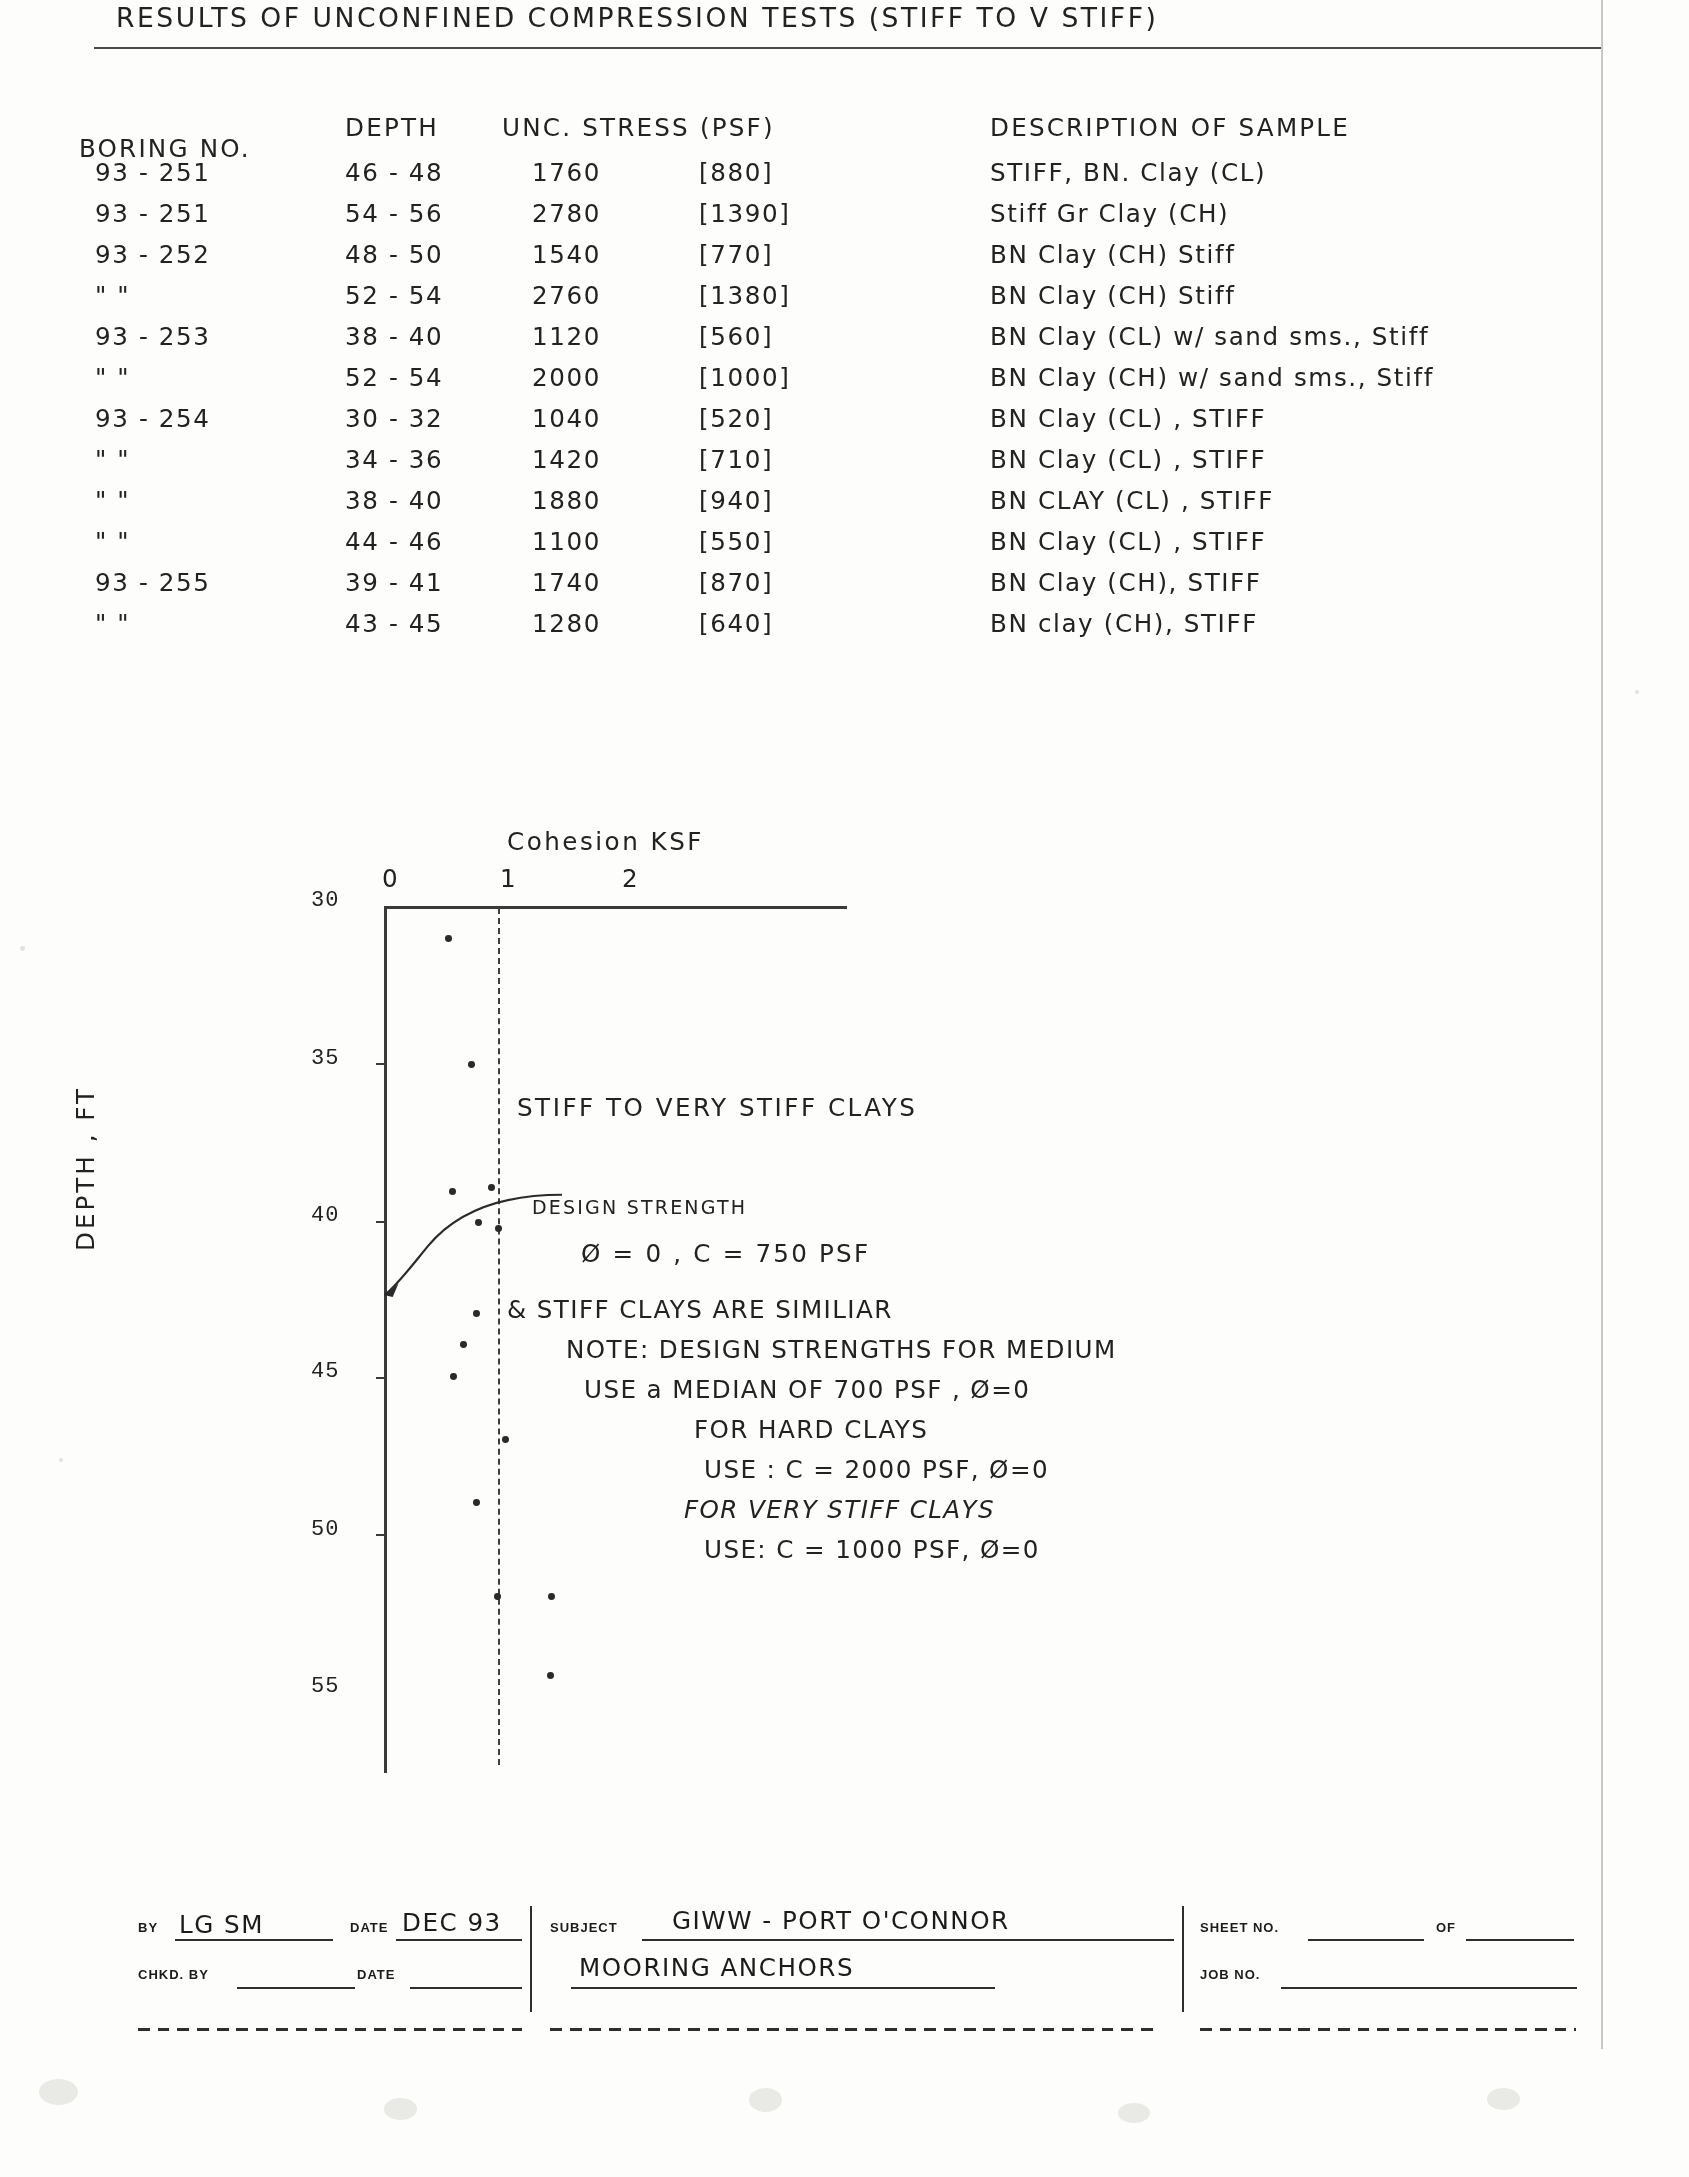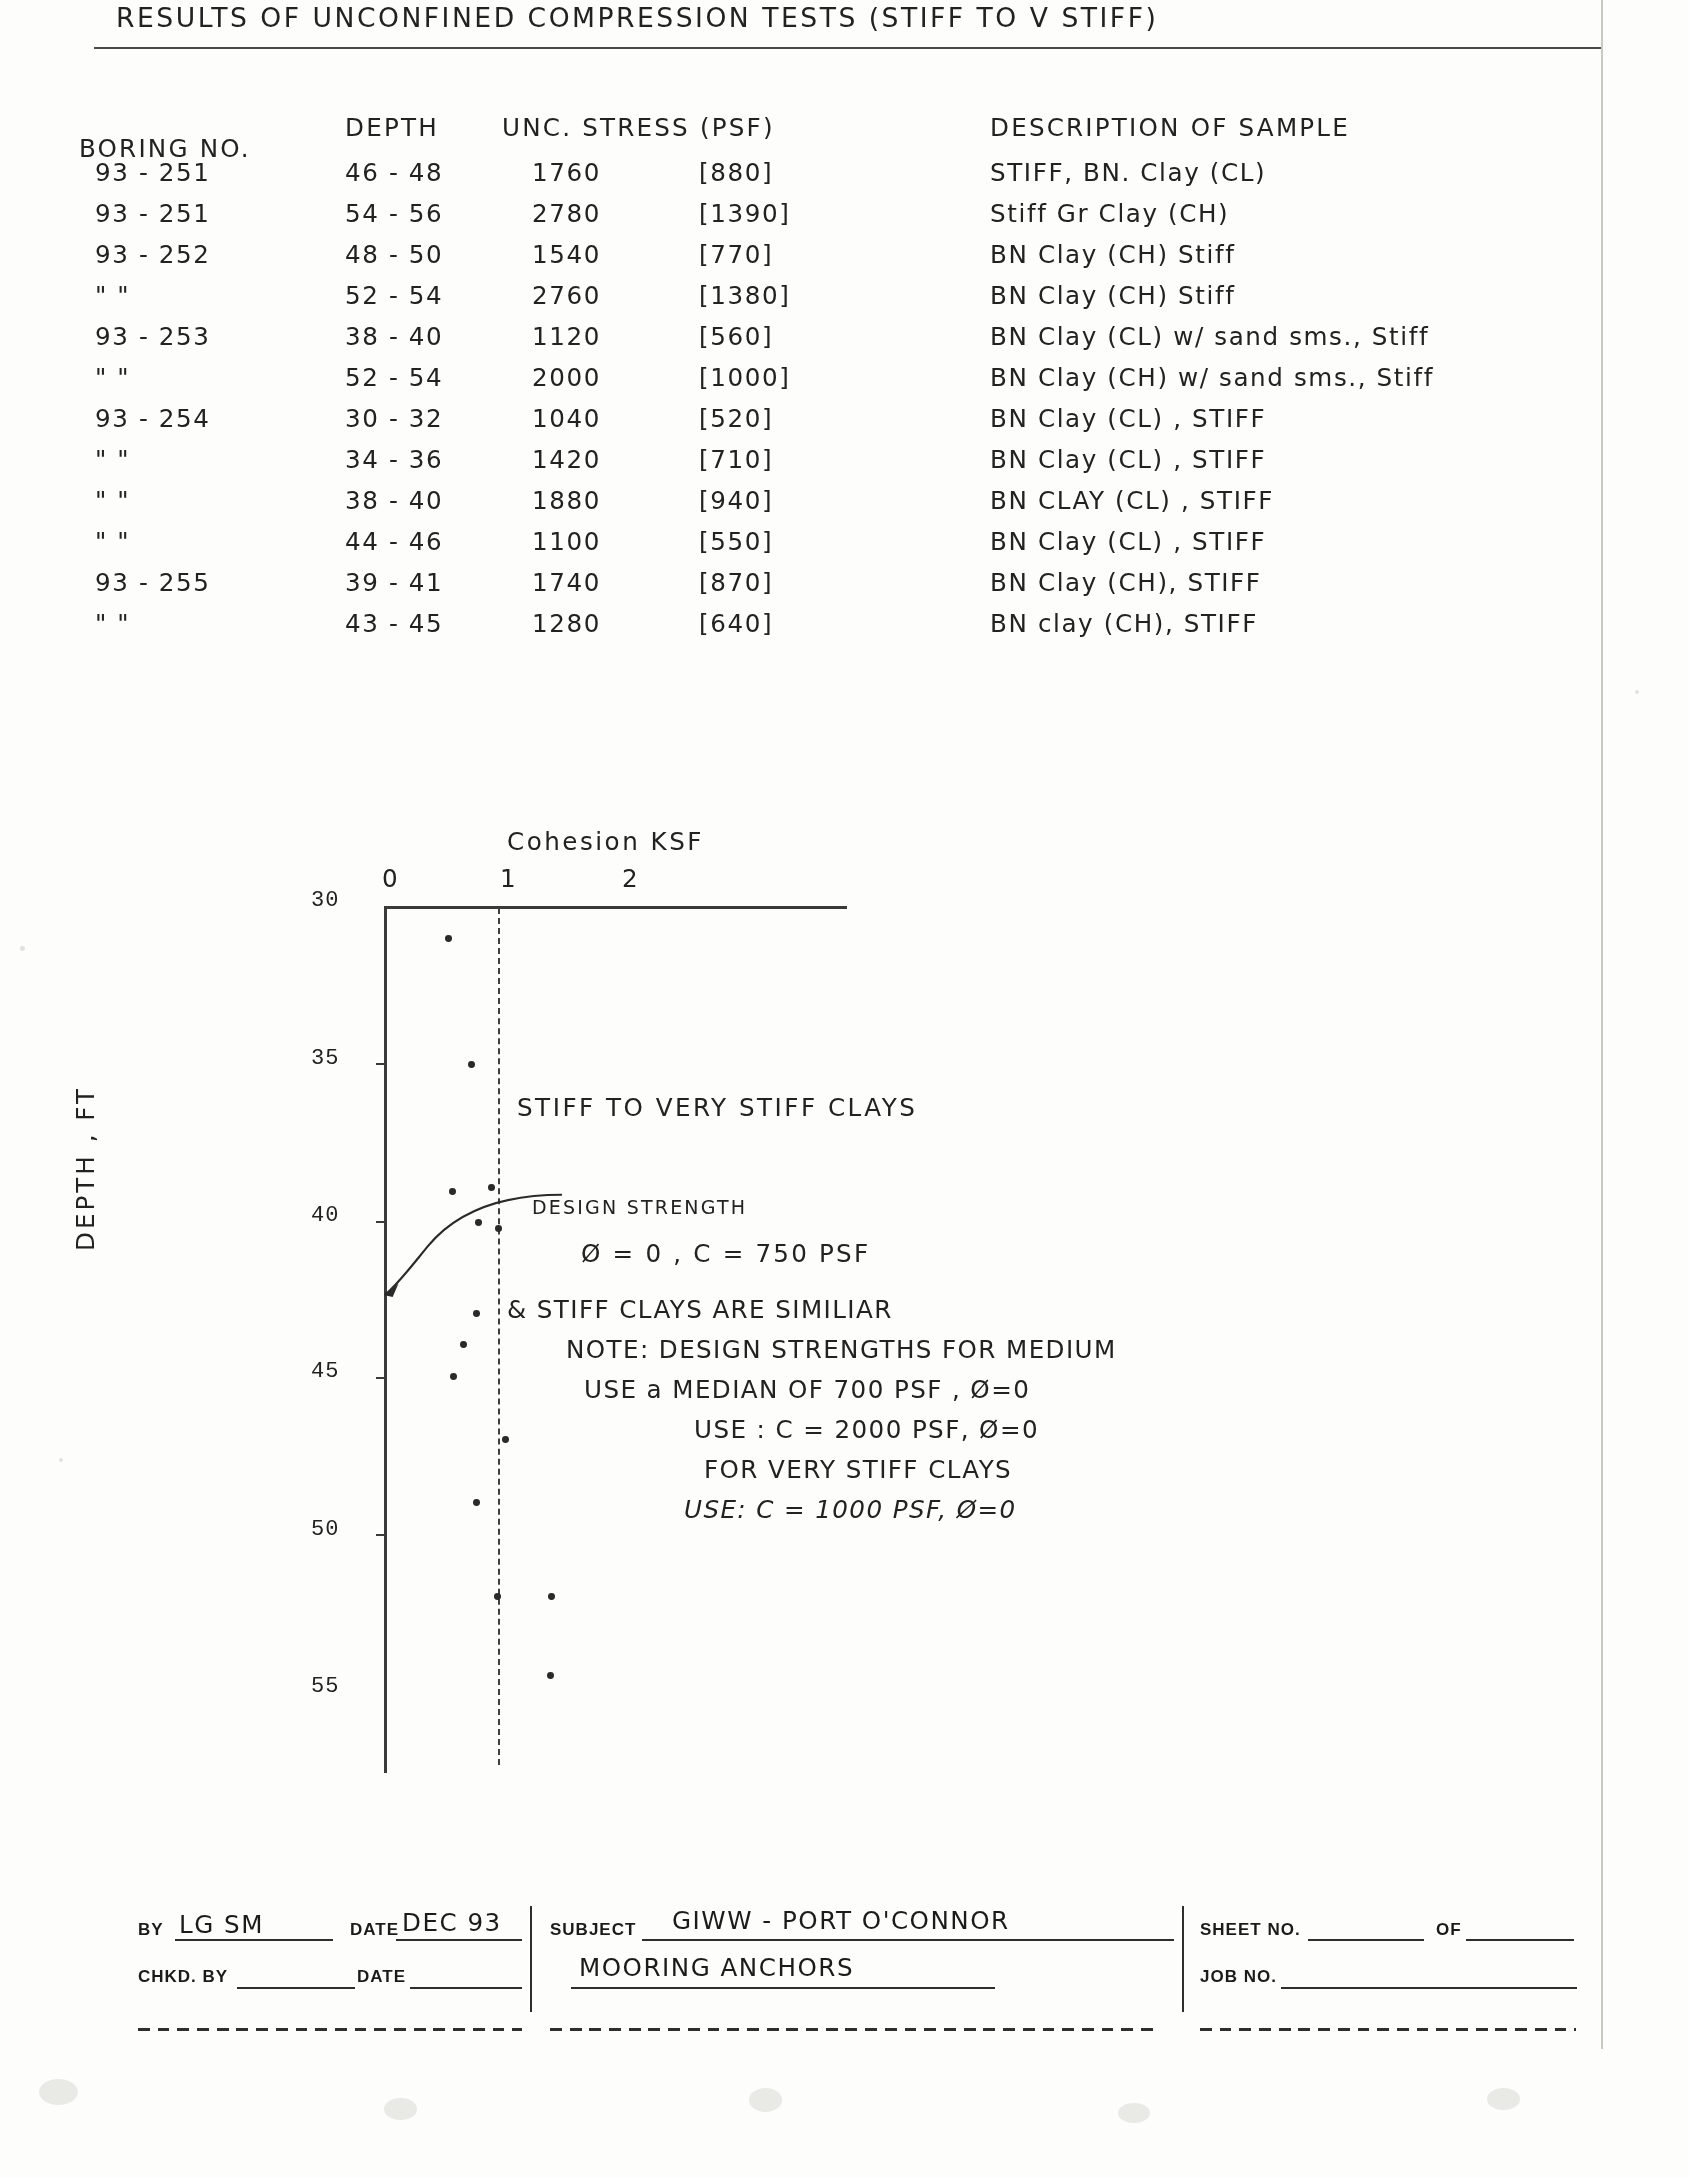--- a/index.html
+++ b/index.html
@@ -216,21 +216,21 @@
   .footer {
     position: absolute;
     left: 138px;
     top: 1906px;
     width: 1468px;
     height: 158px;
     font-family: "Liberation Sans", sans-serif;
   }
   .fcell {
     position: absolute;
-    font-size: 17px;
+    font-size: 13px;
     font-weight: bold;
     letter-spacing: 1px;
     white-space: nowrap;
   }
   .fval {
     position: absolute;
     font-size: 24.6px;
     font-weight: normal;
     letter-spacing: 1.5px;
     font-family: "DejaVu Sans", sans-serif;
@@ -419,20 +419,21 @@
       <path d="M16 120 L 30 108 L 24 122 Z" fill="#2a2a2a"></path>
     </svg>
 
     <div class="hw ds-label">DESIGN  STRENGTH</div>
     <div class="hw ds-label2">Ø = 0 ,   C = 750 PSF</div>
 
     <div class="hw note">
       <div>&amp; STIFF CLAYS ARE SIMILIAR</div>
       <div>NOTE: DESIGN STRENGTHS FOR MEDIUM</div>
       <div>USE a MEDIAN OF 700 PSF , Ø=0</div>
+      <div>FOR  HARD CLAYS</div>
       <div>USE :  C = 2000 PSF, Ø=0</div>
       <div>FOR  VERY STIFF CLAYS</div>
       <div>USE:  C = 1000 PSF, Ø=0</div>
     </div>
   </div>
 
   <div class="footer">
 
     <div class="fcell" style="left:0px; top:13.8px;">BY</div>
     <div class="fval" style="left:41px; top:3.9px;">LG SM</div>

